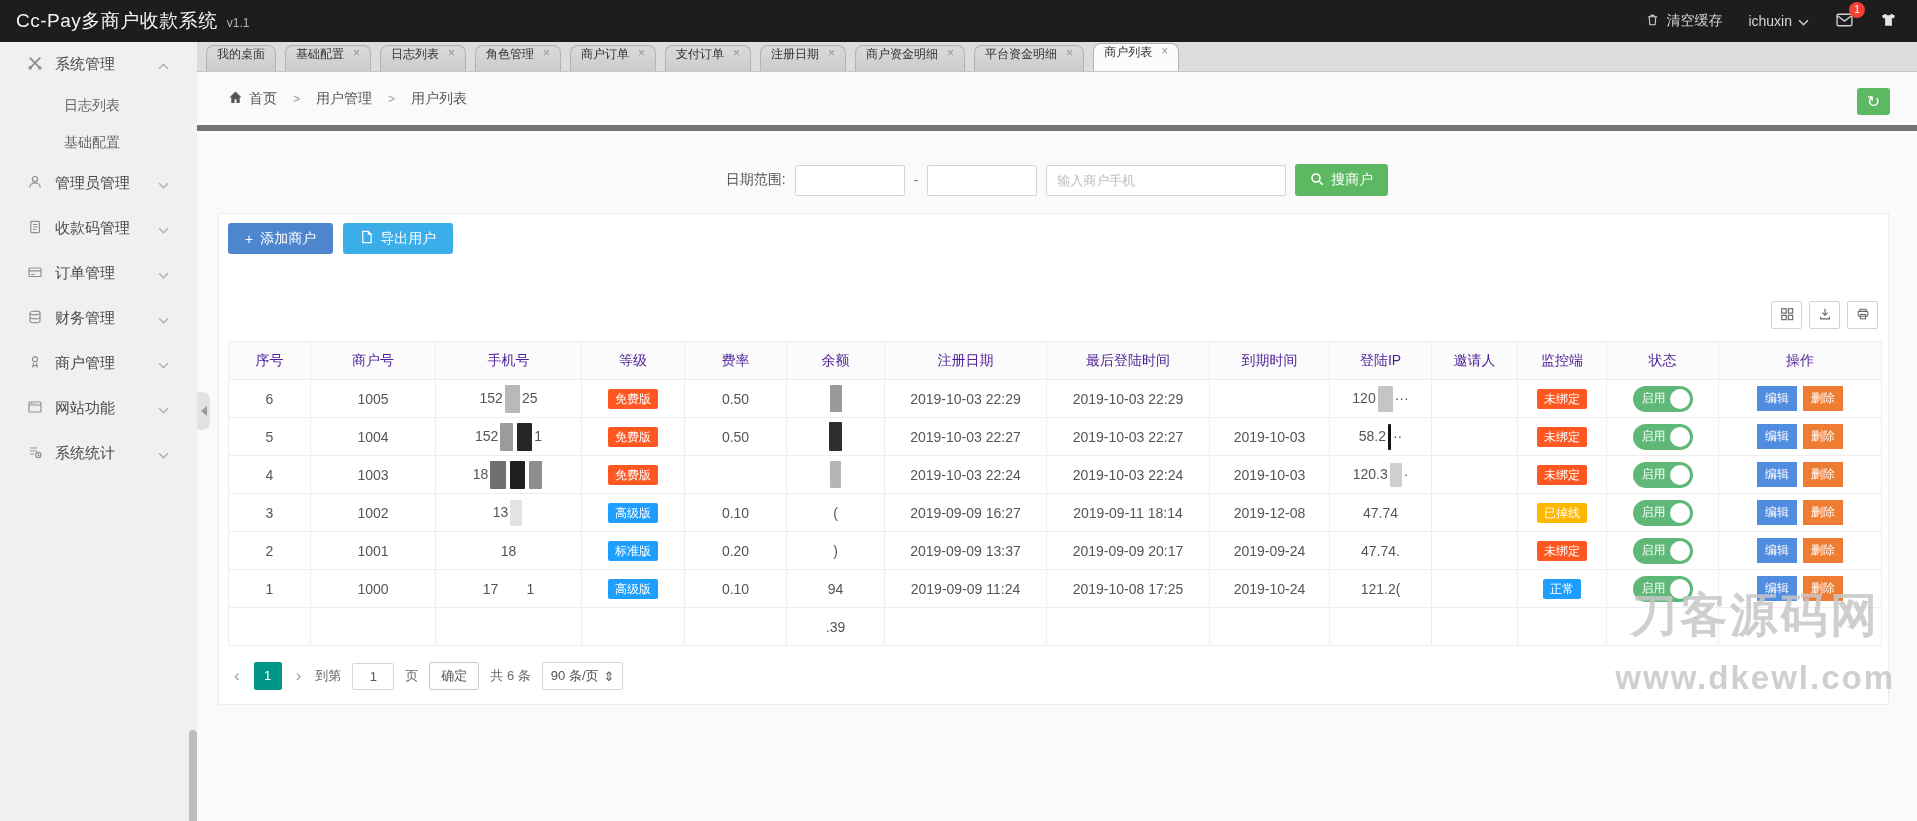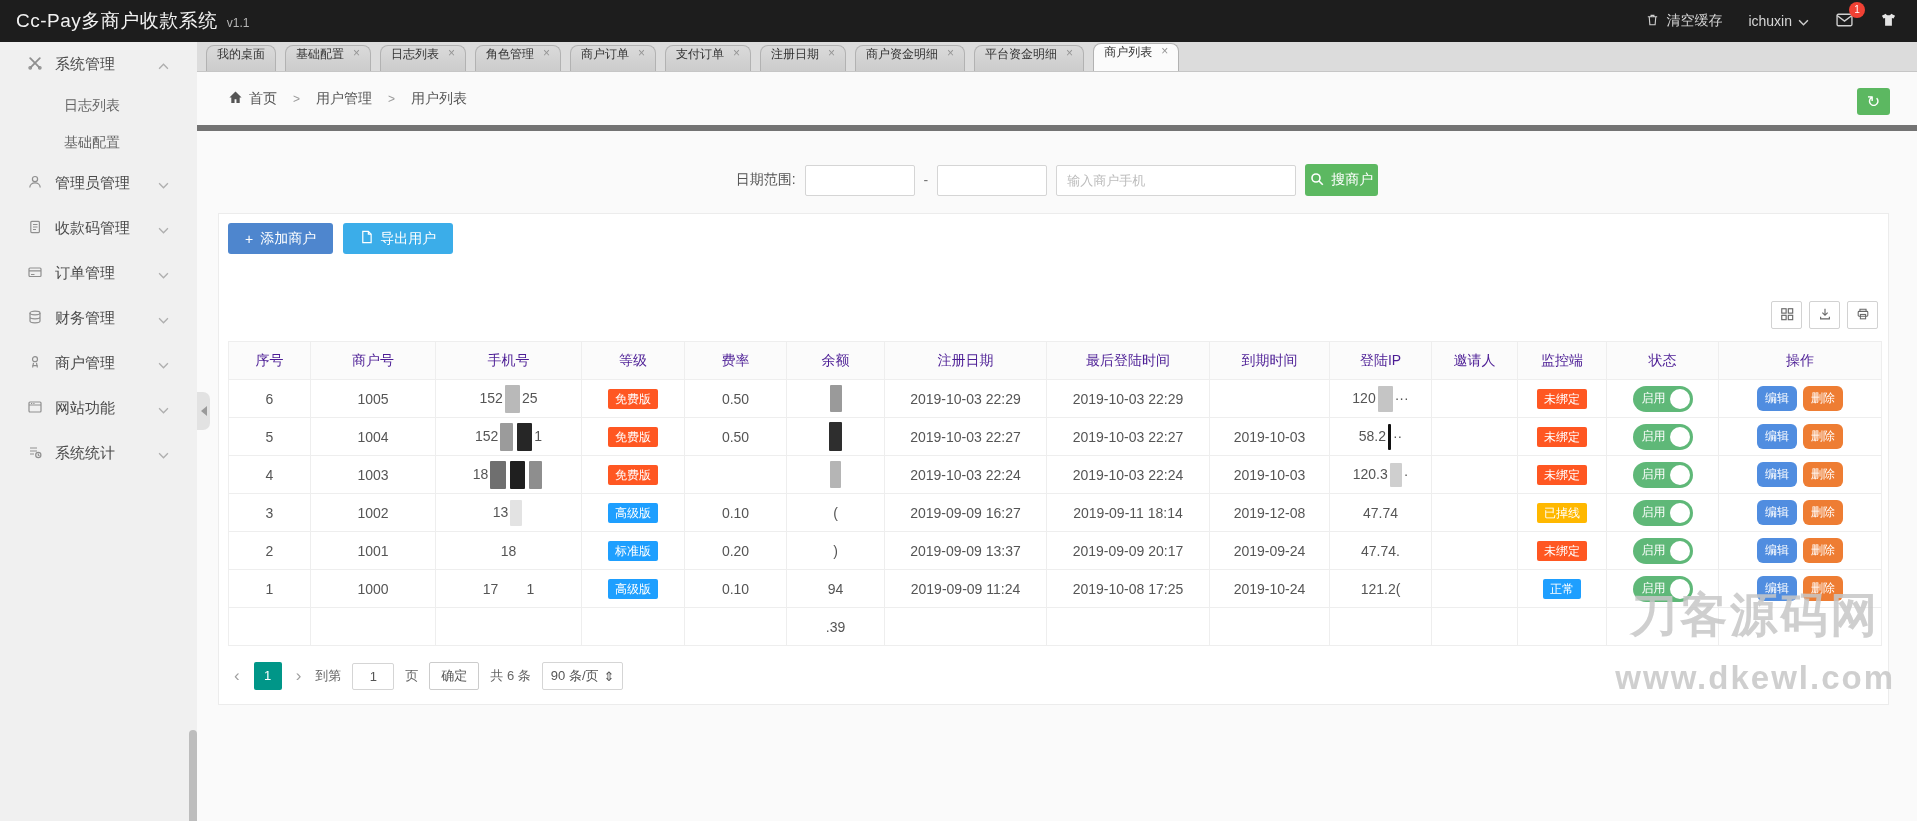--- a/index.html
+++ b/index.html
@@ -38,41 +38,41 @@
   .crumb-link { cursor:pointer; }
   .crumb-home { display:flex; align-items:center; gap:6px; }
   .refresh-btn { position:absolute; right:27px; top:16px; width:33px; height:27px; background:#5cb861; border:none; border-radius:3px; color:#fff; font-size:16px; line-height:25px; cursor:pointer; }
 
   .search-row { margin-top:33px; display:flex; justify-content:center; align-items:center; gap:9px; font-size:14px; color:#555; }
   .inp { height:31px; border:1px solid #d5d5d5; background:#fff; border-radius:2px; font-size:13px; color:#555; padding:0 10px; outline:none; }
   .inp::placeholder { color:#bcbcbc; }
   .date-inp { width:110px; }
   .phone-inp { width:240px; }
   .dash { color:#777; }
-  .search-btn { height:32px; background:#5cb861; border:none; border-radius:3px; color:#fff; font-size:14px; padding:0 5px; display:flex; align-items:center; gap:7px; cursor:pointer; }
+  .search-btn { height:32px; background:#5cb861; border:none; border-radius:3px; color:#fff; font-size:14px; padding:0 15px; display:flex; align-items:center; gap:7px; cursor:pointer; }
 
   .card { position:absolute; left:21px; right:28px; top:141px; height:492px; background:#fff; border:1px solid #ececec; }
   .btn-row { padding:9px 0 0 9px; display:flex; gap:10px; }
   .btn { height:31px; border:none; border-radius:3px; color:#fff; font-size:14px; padding:0 17px; display:flex; align-items:center; gap:7px; cursor:pointer; }
   .btn-add { background:#4e86ce; }
   .btn-export { background:#3bade9; }
 
   .tool-row { position:absolute; right:10px; top:87px; display:flex; gap:7px; }
   .tool-btn { width:31px; height:28px; border:1px solid #d2d2d2; background:#fff; border-radius:2px; display:flex; align-items:center; justify-content:center; cursor:pointer; }
 
   .tbl-wrap { position:absolute; left:9px; right:9px; top:127px; }
   table { width:100%; border-collapse:collapse; table-layout:fixed; }
   th,td { border:1px solid #eeeeee; height:38px; text-align:center; font-size:14px; color:#555; font-weight:normal; padding:0 2px; overflow:hidden; white-space:nowrap; }
   thead th { background:#fbfbfb; color:#4c1d95; }
   tbody td { background:#fff; }
   .redact { display:inline-block; vertical-align:middle; margin:0 2px; border-radius:1px; }
   .badge { display:inline-block; padding:3px 7px; border-radius:2px; color:#fff; font-size:12px; line-height:14px; }
   .toggle { width:60px; height:26px; border-radius:13px; display:inline-flex; align-items:center; justify-content:space-between; padding:0 3px 0 9px; color:#fff; font-size:12px; cursor:pointer; }
   .knob { width:20px; height:20px; border-radius:50%; background:#fff; flex:none; }
-  .op { border:none; border-radius:6px; color:#fff; font-size:12px; padding:4px 8px; margin:4px 3px; cursor:pointer; }
+  .op { border:none; border-radius:0; color:#fff; font-size:12px; padding:4px 8px; margin:4px 3px; cursor:pointer; }
 
   .pagination { position:absolute; left:12px; top:448px; display:flex; align-items:center; gap:11px; font-size:13px; color:#666; }
   .pg-arrow { color:#a0a0a0; font-size:17px; cursor:pointer; padding:0 3px; }
   .pg-cur { min-width:28px; height:28px; background:#009688; color:#fff; border-radius:2px; text-align:center; line-height:28px; font-size:13px; cursor:pointer; }
   .goto-inp { width:42px; height:27px; border:1px solid #d5d5d5; border-radius:2px; text-align:center; font-size:13px; color:#555; outline:none; background:#fff; }
   .confirm-btn { height:28px; border:1px solid #ccc; background:#fff; border-radius:2px; font-size:13px; color:#555; padding:0 11px; cursor:pointer; }
   .per-page { height:28px; border:1px solid #d5d5d5; background:#fff; border-radius:2px; display:flex; align-items:center; gap:5px; padding:0 8px; font-size:13px; color:#555; cursor:pointer; }
 
   .watermark { position:absolute; right:22px; top:512px; text-align:center; z-index:6; pointer-events:none; color:#c7c7c7; opacity:.85; font-weight:bold; }
   .wm1 { font-size:47px; letter-spacing:3px; }

